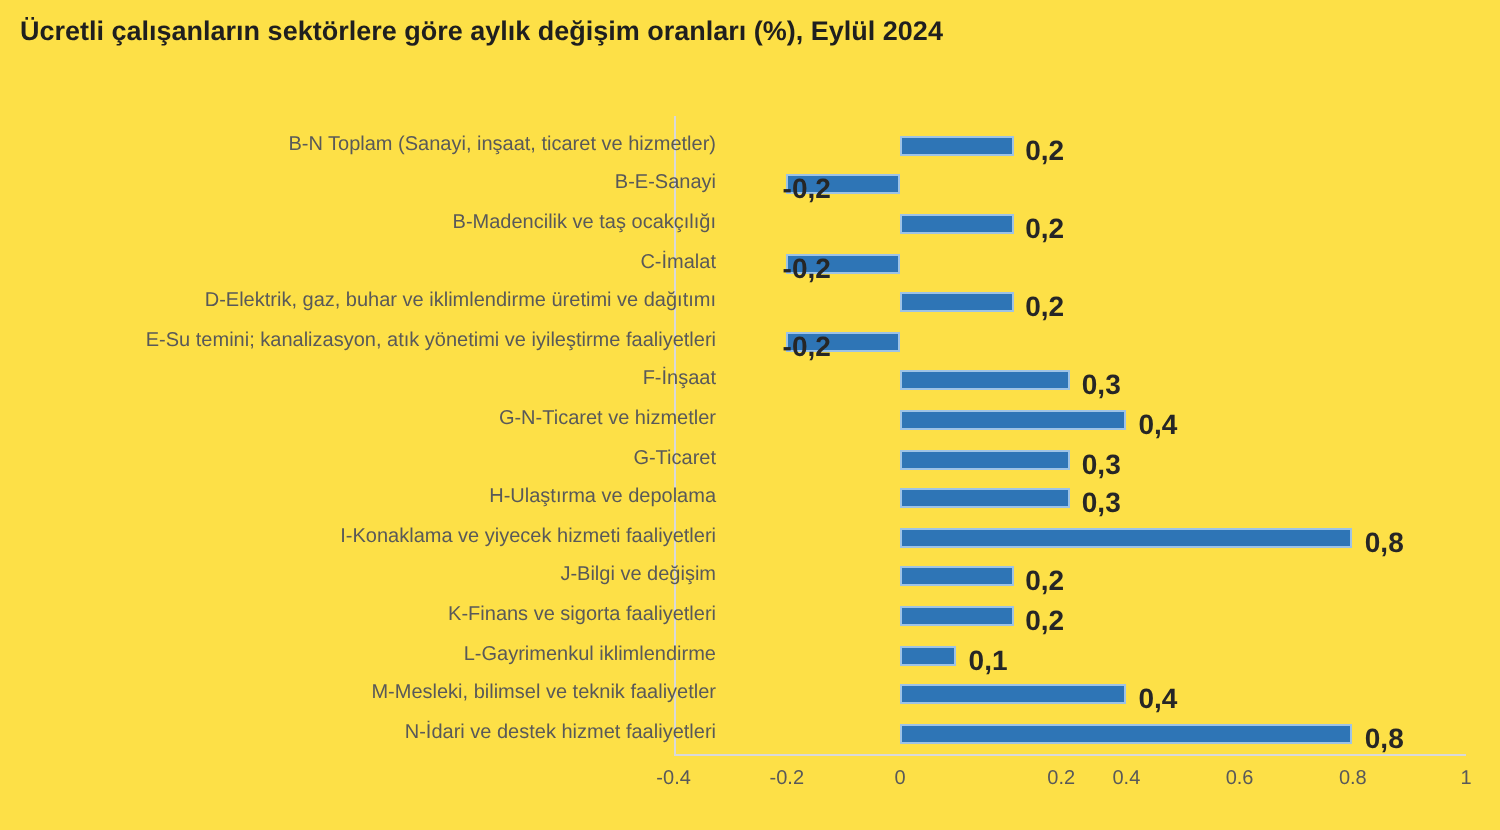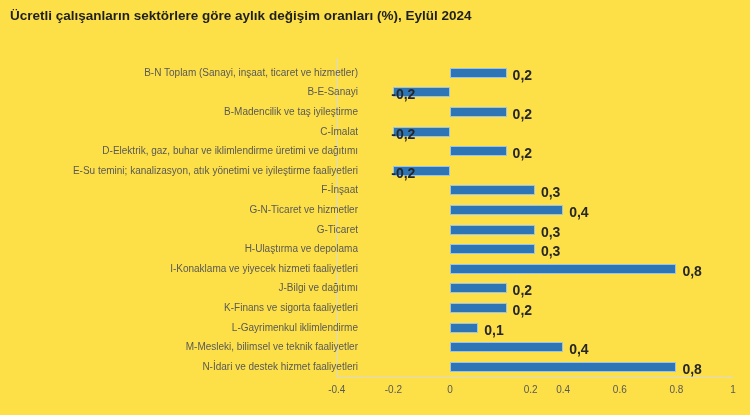--- a/index.html
+++ b/index.html
@@ -43,21 +43,21 @@
   <div class="chart-title">Ücretli çalışanların sektörlere göre aylık değişim oranları (%), Eylül 2024</div>
   <div class="chart" id="chart">
       <div class="axis-v" style="left: 336.8px; top: 58px; height: 319px; background: rgb(217, 217, 217);"></div>
       <div class="axis-h" style="left: 336.8px; top: 377px; width: 396.2px; background: rgb(217, 217, 217);"></div>
       <div class="cat-label" style="right: 420px; top: 66.7px; color: rgb(89, 89, 89);">B-N Toplam (Sanayi, inşaat, ticaret ve hizmetler)</div>
       <div class="bar" style="left: 450px; top: 67.7px; width: 56.6px; height: 10px; background: rgb(46, 117, 182); border: 1px solid rgb(157, 195, 230);"></div>
       <div class="val-label" style="top: 66.7px; color: rgb(38, 38, 38); left: 512.6px;">0,2</div>
       <div class="cat-label" style="right: 420px; top: 86.3px; color: rgb(89, 89, 89);">B-E-Sanayi</div>
       <div class="bar" style="left: 393.4px; top: 87.3px; width: 56.6px; height: 10px; background: rgb(46, 117, 182); border: 1px solid rgb(157, 195, 230);"></div>
       <div class="val-label" style="top: 86.3px; color: rgb(38, 38, 38); right: 362.6px; text-align: right;">-0,2</div>
-      <div class="cat-label" style="right: 420px; top: 105.9px; color: rgb(89, 89, 89);">B-Madencilik ve taş iyileştirme</div>
+      <div class="cat-label" style="right: 420px; top: 105.9px; color: rgb(89, 89, 89);">B-Madencilik ve taş ocakçılığı</div>
       <div class="bar" style="left: 450px; top: 106.9px; width: 56.6px; height: 10px; background: rgb(46, 117, 182); border: 1px solid rgb(157, 195, 230);"></div>
       <div class="val-label" style="top: 105.9px; color: rgb(38, 38, 38); left: 512.6px;">0,2</div>
       <div class="cat-label" style="right: 420px; top: 125.5px; color: rgb(89, 89, 89);">C-İmalat</div>
       <div class="bar" style="left: 393.4px; top: 126.5px; width: 56.6px; height: 10px; background: rgb(46, 117, 182); border: 1px solid rgb(157, 195, 230);"></div>
       <div class="val-label" style="top: 125.5px; color: rgb(38, 38, 38); right: 362.6px; text-align: right;">-0,2</div>
       <div class="cat-label" style="right: 420px; top: 145.1px; color: rgb(89, 89, 89);">D-Elektrik, gaz, buhar ve iklimlendirme üretimi ve dağıtımı</div>
       <div class="bar" style="left: 450px; top: 146.1px; width: 56.6px; height: 10px; background: rgb(46, 117, 182); border: 1px solid rgb(157, 195, 230);"></div>
       <div class="val-label" style="top: 145.1px; color: rgb(38, 38, 38); left: 512.6px;">0,2</div>
       <div class="cat-label" style="right: 420px; top: 164.7px; color: rgb(89, 89, 89);">E-Su temini; kanalizasyon, atık yönetimi ve iyileştirme faaliyetleri</div>
       <div class="bar" style="left: 393.4px; top: 165.7px; width: 56.6px; height: 10px; background: rgb(46, 117, 182); border: 1px solid rgb(157, 195, 230);"></div>
@@ -70,21 +70,21 @@
       <div class="val-label" style="top: 203.9px; color: rgb(38, 38, 38); left: 569.2px;">0,4</div>
       <div class="cat-label" style="right: 420px; top: 223.5px; color: rgb(89, 89, 89);">G-Ticaret</div>
       <div class="bar" style="left: 450px; top: 224.5px; width: 84.9px; height: 10px; background: rgb(46, 117, 182); border: 1px solid rgb(157, 195, 230);"></div>
       <div class="val-label" style="top: 223.5px; color: rgb(38, 38, 38); left: 540.9px;">0,3</div>
       <div class="cat-label" style="right: 420px; top: 243.1px; color: rgb(89, 89, 89);">H-Ulaştırma ve depolama</div>
       <div class="bar" style="left: 450px; top: 244.1px; width: 84.9px; height: 10px; background: rgb(46, 117, 182); border: 1px solid rgb(157, 195, 230);"></div>
       <div class="val-label" style="top: 243.1px; color: rgb(38, 38, 38); left: 540.9px;">0,3</div>
       <div class="cat-label" style="right: 420px; top: 262.7px; color: rgb(89, 89, 89);">I-Konaklama ve yiyecek hizmeti faaliyetleri</div>
       <div class="bar" style="left: 450px; top: 263.7px; width: 226.4px; height: 10px; background: rgb(46, 117, 182); border: 1px solid rgb(157, 195, 230);"></div>
       <div class="val-label" style="top: 262.7px; color: rgb(38, 38, 38); left: 682.4px;">0,8</div>
-      <div class="cat-label" style="right: 420px; top: 282.3px; color: rgb(89, 89, 89);">J-Bilgi ve dağıtımı</div>
+      <div class="cat-label" style="right: 420px; top: 282.3px; color: rgb(89, 89, 89);">J-Bilgi ve değişim</div>
       <div class="bar" style="left: 450px; top: 283.3px; width: 56.6px; height: 10px; background: rgb(46, 117, 182); border: 1px solid rgb(157, 195, 230);"></div>
       <div class="val-label" style="top: 282.3px; color: rgb(38, 38, 38); left: 512.6px;">0,2</div>
       <div class="cat-label" style="right: 420px; top: 301.9px; color: rgb(89, 89, 89);">K-Finans ve sigorta faaliyetleri</div>
       <div class="bar" style="left: 450px; top: 302.9px; width: 56.6px; height: 10px; background: rgb(46, 117, 182); border: 1px solid rgb(157, 195, 230);"></div>
       <div class="val-label" style="top: 301.9px; color: rgb(38, 38, 38); left: 512.6px;">0,2</div>
       <div class="cat-label" style="right: 420px; top: 321.5px; color: rgb(89, 89, 89);">L-Gayrimenkul iklimlendirme</div>
       <div class="bar" style="left: 450px; top: 322.5px; width: 28.3px; height: 10px; background: rgb(46, 117, 182); border: 1px solid rgb(157, 195, 230);"></div>
       <div class="val-label" style="top: 321.5px; color: rgb(38, 38, 38); left: 484.3px;">0,1</div>
       <div class="cat-label" style="right: 420px; top: 341.1px; color: rgb(89, 89, 89);">M-Mesleki, bilimsel ve teknik faaliyetler</div>
       <div class="bar" style="left: 450px; top: 342.1px; width: 113.2px; height: 10px; background: rgb(46, 117, 182); border: 1px solid rgb(157, 195, 230);"></div>

